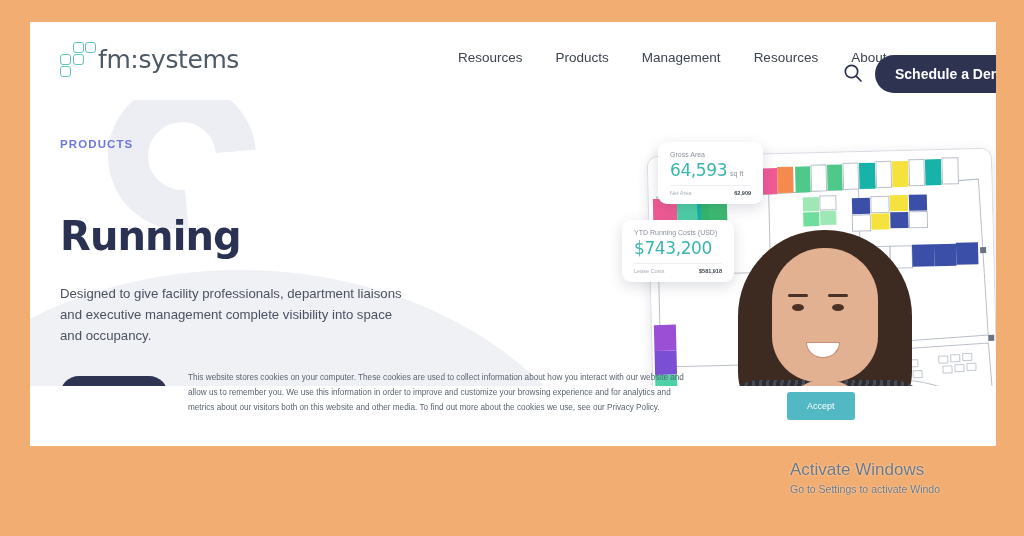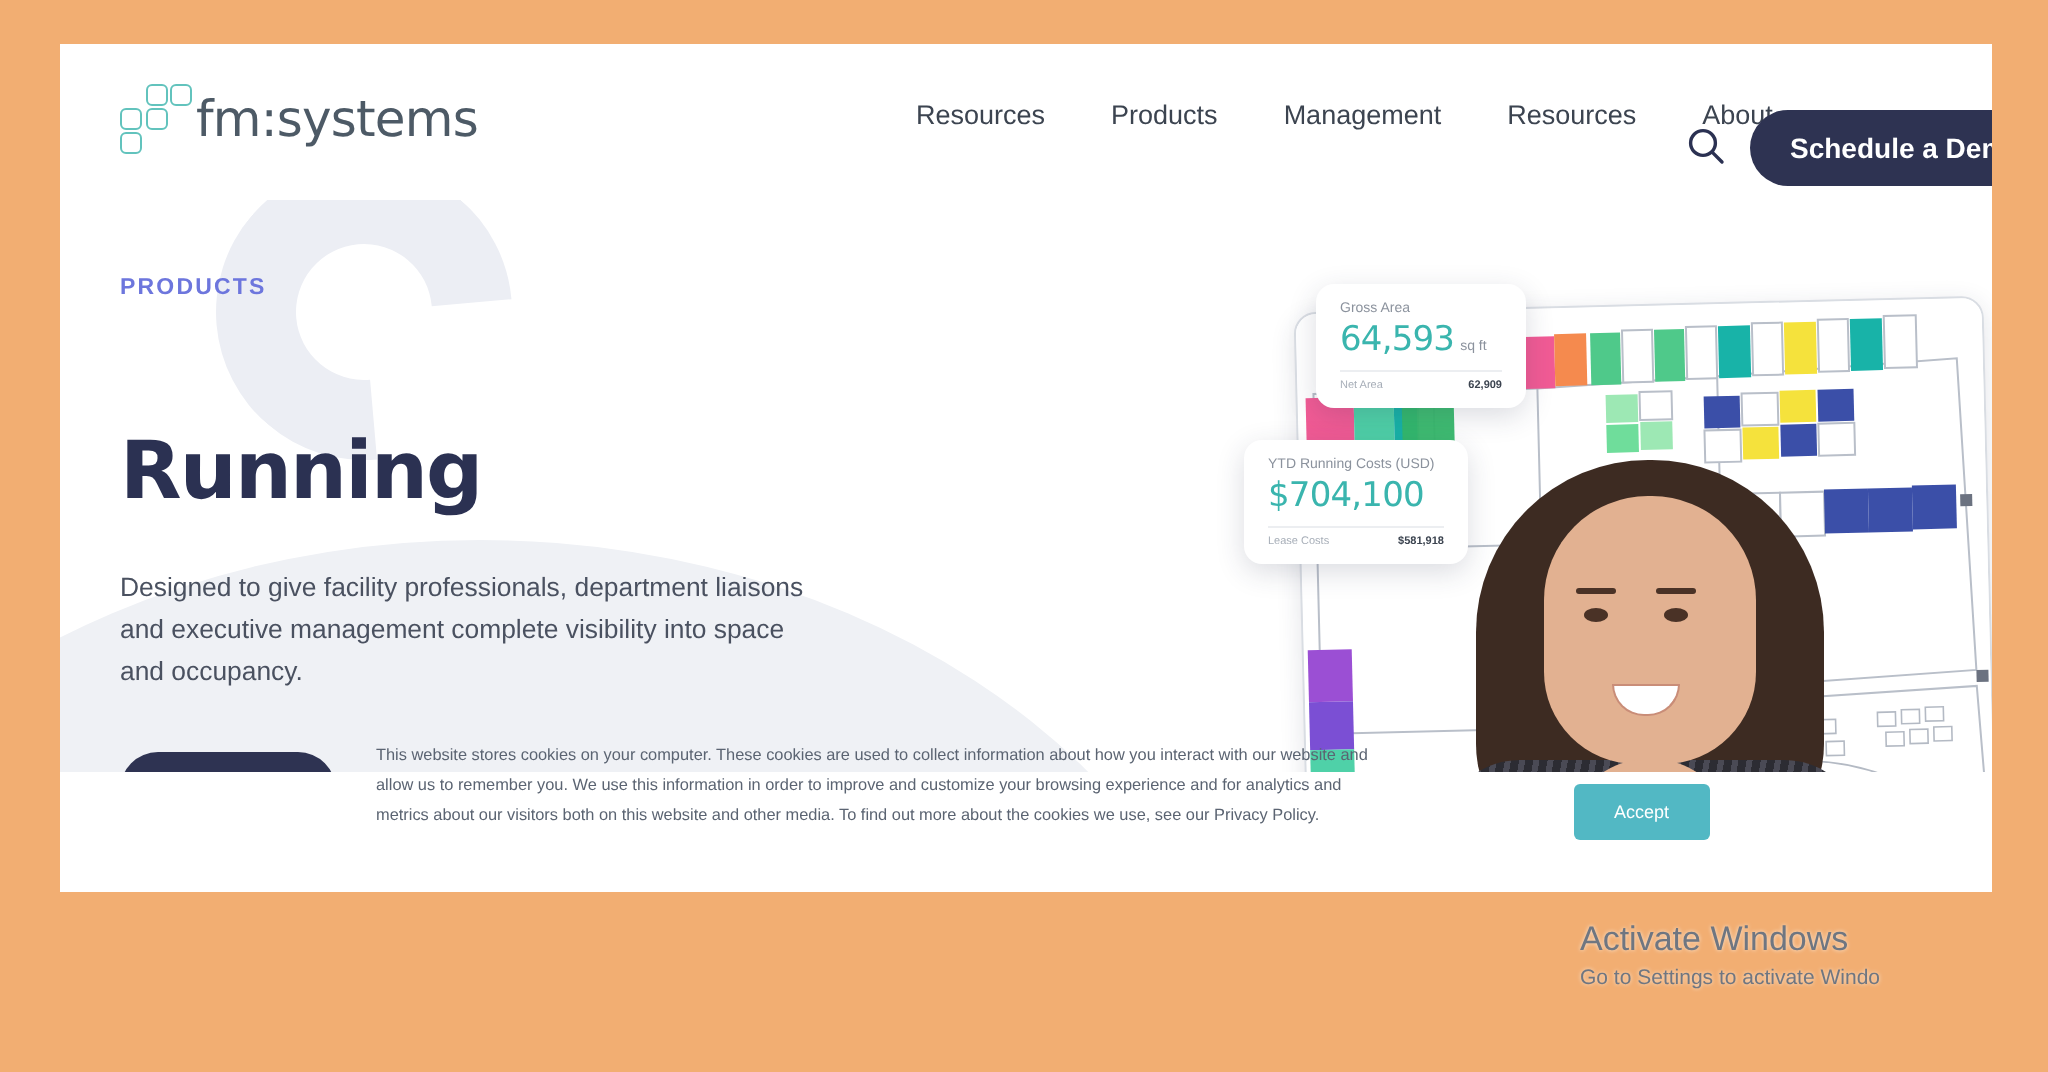--- a/index.html
+++ b/index.html
@@ -355,21 +355,21 @@
         </div>
         <div class="card-sub">
           <span class="card-sub-label">Net Area</span>
           <span class="card-sub-value">62,909</span>
         </div>
       </div>
 
       <div class="stat-card" id="card-costs">
         <div class="card-label">YTD Running Costs (USD)</div>
         <div>
-          <span class="card-value">$704,100</span>
+          <span class="card-value">$743,200</span>
         </div>
         <div class="card-sub">
           <span class="card-sub-label">Lease Costs</span>
           <span class="card-sub-value">$581,918</span>
         </div>
       </div>
 
       <div id="person">
         <div id="person-hair"></div>
         <div id="person-body"></div>

